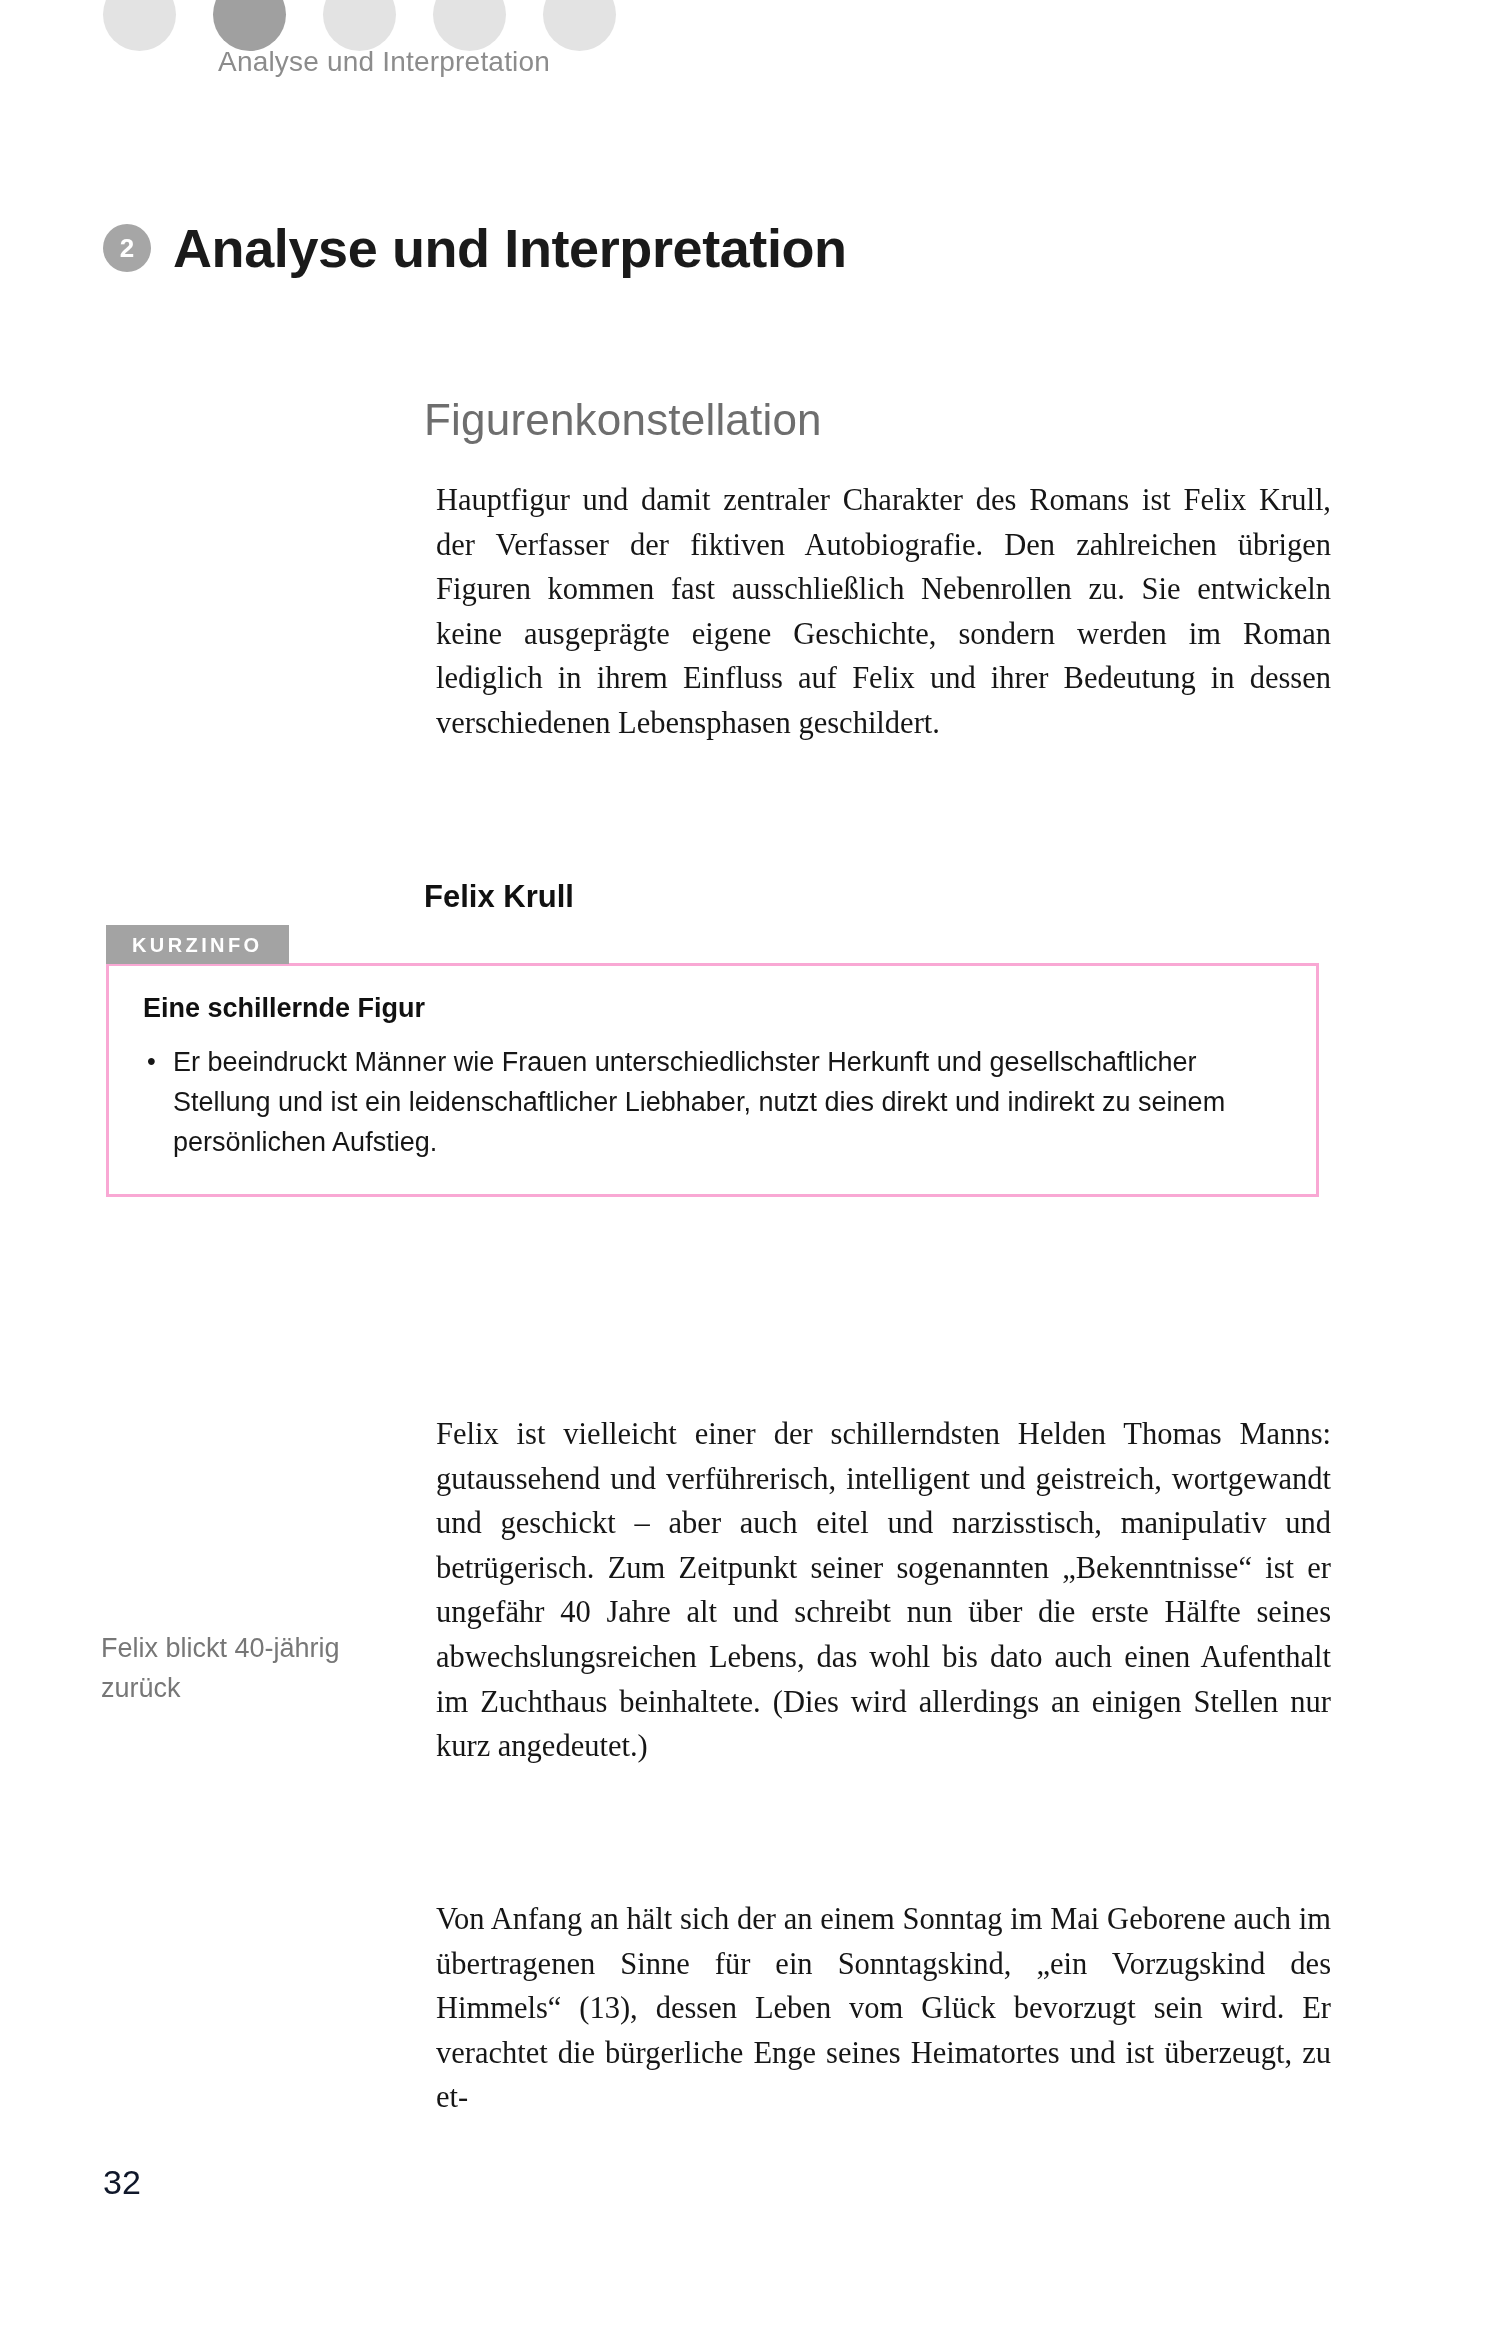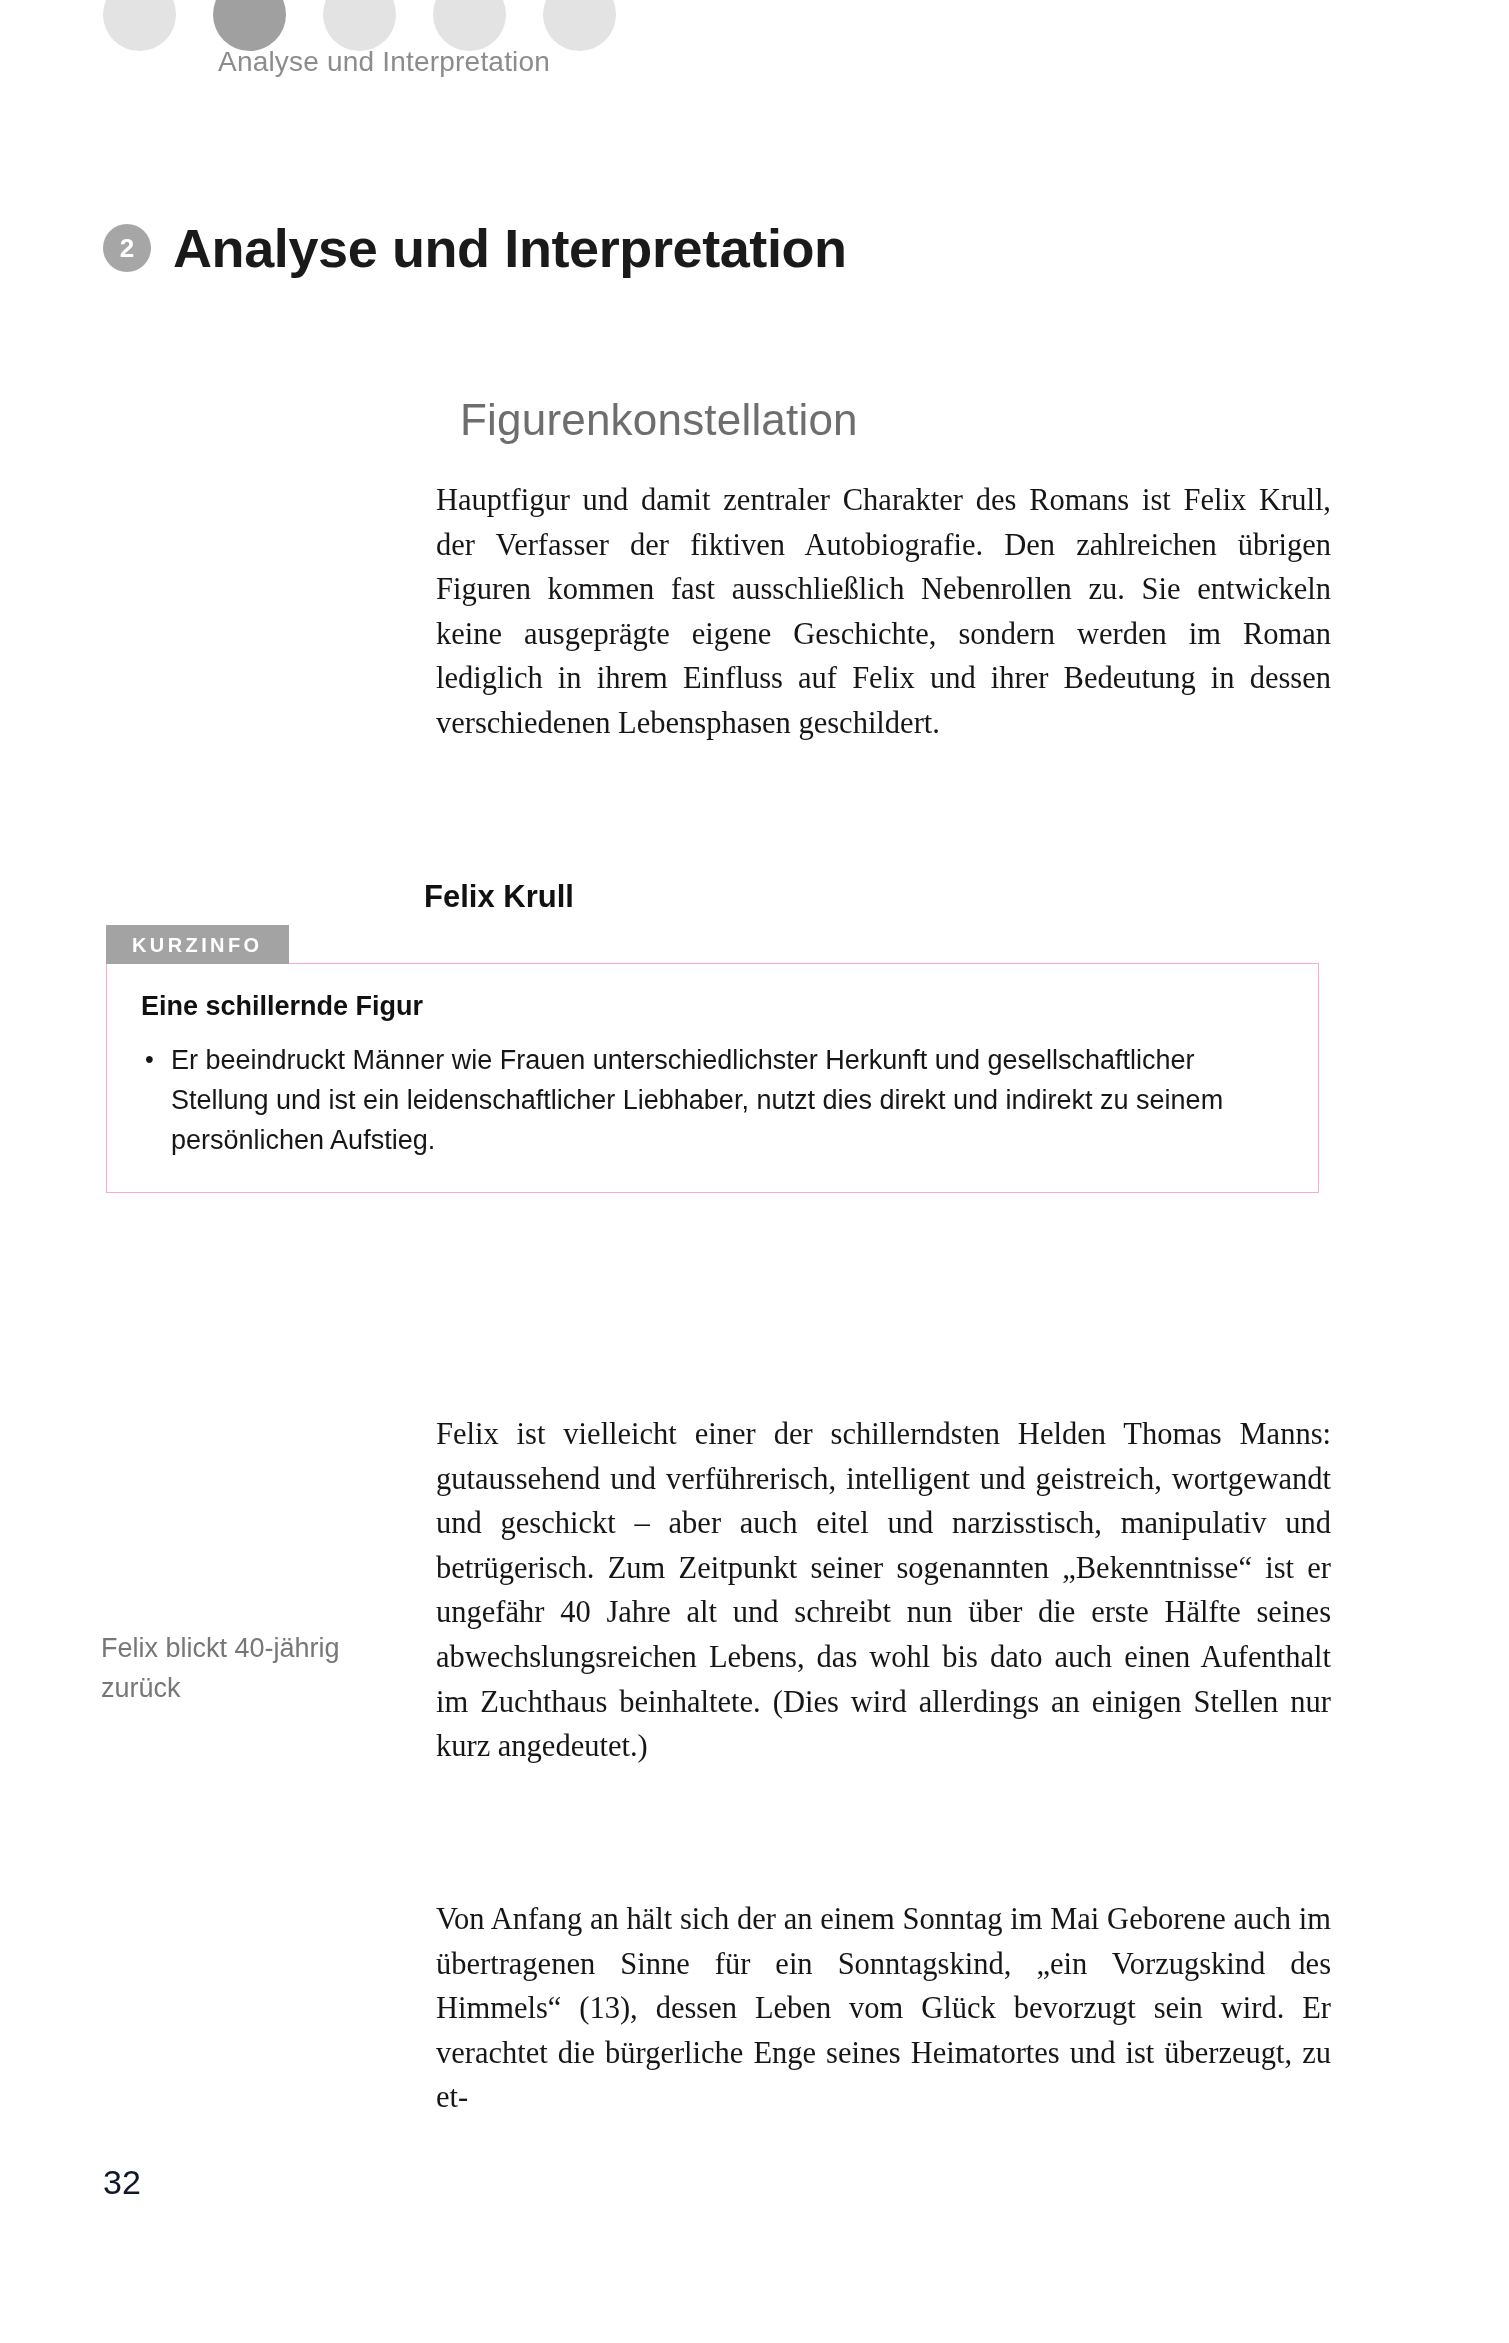--- a/index.html
+++ b/index.html
@@ -85,21 +85,20 @@
 
   .section-heading {
     position: absolute;
     left: 424px;
     top: 358px;
     font-size: 44px;
     font-weight: 400;
     color: #6e6e6e;
     letter-spacing: 0.2px;
     white-space: nowrap;
-    margin-left: 36px;
   }
 
   p.body {
     font-family: "Liberation Serif", serif;
     font-size: 30.5px;
     line-height: 44.6px;
     text-align: justify;
     text-justify: inter-word;
     margin: 12px;
     color: #161616;
@@ -134,21 +133,21 @@
     display: inline-block;
     background: #a3a3a3;
     color: #ffffff;
     font-size: 20px;
     font-weight: 700;
     letter-spacing: 3.4px;
     padding: 10px 26px 9px 26px;
     line-height: 1;
   }
   .kurzinfo-box {
-    border: 1px solid #f9a8d4;
+    border: 3px solid #f9a8d4;
     background: #ffffff;
     padding: 26px 34px 30px 34px;
     box-sizing: border-box;
     margin-top: -1px;
   }
   .kurzinfo-title {
     font-size: 27px;
     font-weight: 700;
     color: #111111;
     margin: 0 0 16px 0;

